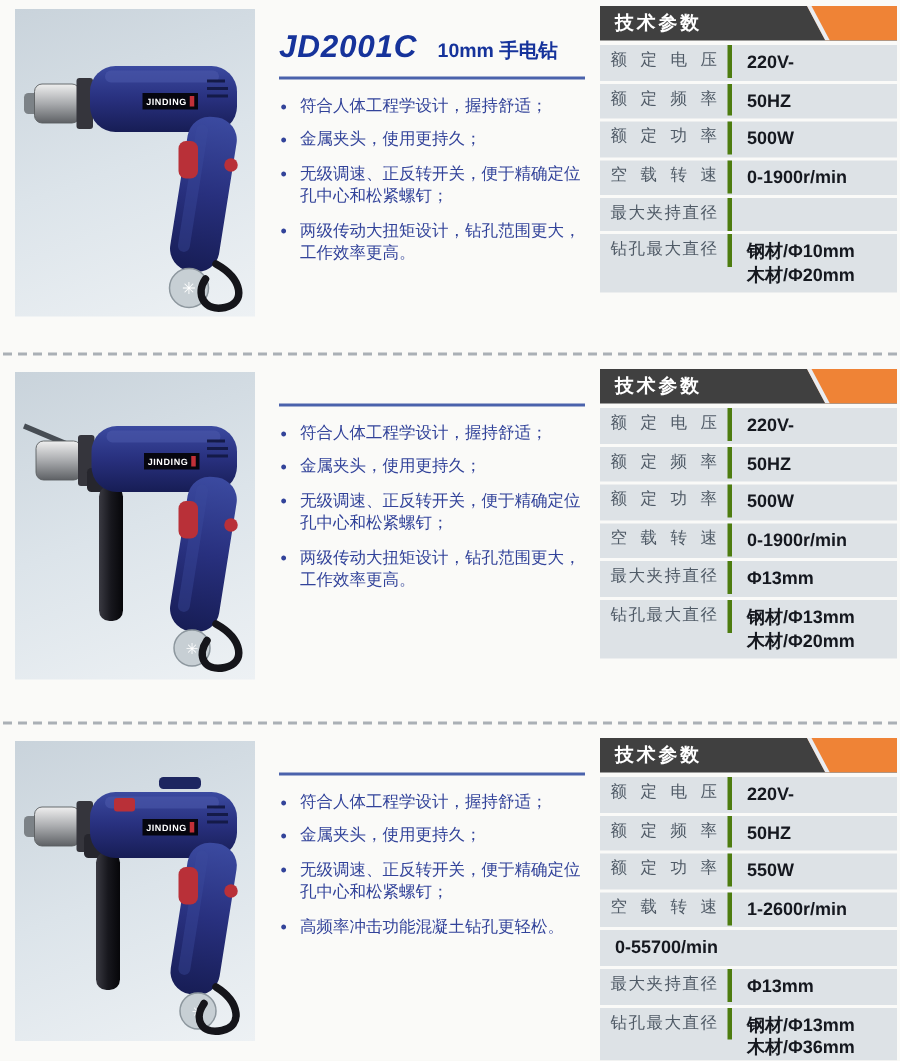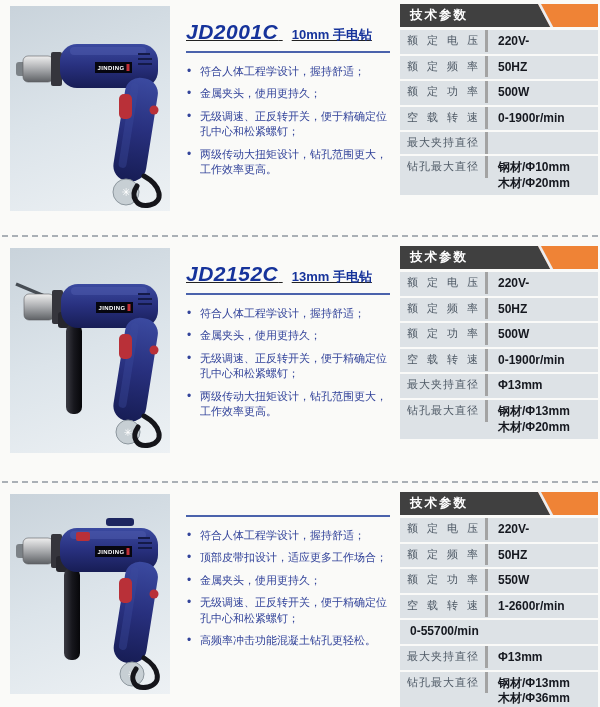--- a/index.html
+++ b/index.html
@@ -22,21 +22,21 @@
   .photo { width:172px; flex:0 0 172px; padding:6px 0 0 10px; }
   .photo-bg {
     width:160px; height:205px;
     background:linear-gradient(160deg,#c9d3db 0%, #dce4ea 50%, #edf1f4 100%);
     display:flex; align-items:center; justify-content:center;
   }
   .product.s3 .photo-bg { height:200px; }
 
   
   .info { flex:1 1 auto; padding:20px 10px 0 14px; min-width:0; }
-  .title-row { white-space:nowrap;text-decoration:underline; }
+  .title-row { white-space:nowrap; }
   .model {
     font-size:21px; font-weight:800; font-style:italic;
     color:#16339b; letter-spacing:.5px;
   }
   .subtitle { font-size:13px; font-weight:bold; color:#16339b; margin-left:9px; }
   .rule { border-bottom:2px solid #4a62ac; margin:7px 0 11px 0; }
   .features { list-style:none; }
   .features li {
     position:relative; padding-left:14px; margin-bottom:7px;
     font-size:11px; line-height:1.4; color:#32439a;
@@ -59,21 +59,21 @@
   .orange-accent {
     position:absolute; top:0; right:-14px; width:74px; height:100%;
     background:#ef8336; transform:skewX(28deg); transform-origin:0 0;
     border-left:3px solid #e9edf2; z-index:1;
   }
   .spec-row { display:flex; margin-bottom:2px; background:#dde2e6; align-items:flex-start; }
   .spec-label {
     width:88px; flex:0 0 88px; padding:4px 7px 4px 7px;
     font-size:11px; color:#4f5a66; line-height:1.25;
     text-align:justify; text-align-last:justify;
-    border-right:3px solid #a3a3a3;
+    border-right:3px solid #4d7c0f;
   }
   .spec-value {
     flex:1 1 auto; padding:4px 2px 4px 10px;
     font-weight:bold; font-size:12px; color:#15181f;
     line-height:1.3; white-space:pre-line;
   }
 
   
   .drill { display:block; }
 </style>
@@ -212,24 +212,20 @@
           </g>
           <rect x="109" y="86" width="13" height="25" rx="5" fill="#b93038"></rect>
           <circle cx="144" cy="102" r="4.5" fill="#b93038"></circle>
           <circle cx="118" cy="184" r="12" fill="#c7cfd4" stroke="#8d979e" stroke-width="1"></circle>
           <text x="118" y="188" text-anchor="middle" font-size="10" fill="#ffffff">✳</text>
           <path d="M134,168 C152,178 154,194 140,197 C126,200 121,189 128,179" stroke="#15151a" stroke-width="5" fill="none" stroke-linecap="round"></path>
         </svg>
       </div>
     </div>
     <div class="info">
-      <div class="title-row">
-        <span class="model">JD2152C</span>
-        <span class="subtitle">13mm 手电钻</span>
-      </div>
       <div class="rule"></div>
       <ul class="features">
         <li>符合人体工程学设计，握持舒适；</li>
         <li>金属夹头，使用更持久；</li>
         <li>无级调速、正反转开关，便于精确定位孔中心和松紧螺钉；</li>
         <li>两级传动大扭矩设计，钻孔范围更大，工作效率更高。</li>
       </ul>
     </div>
     <aside class="specs">
       <div class="specs-header">
@@ -313,21 +309,20 @@
           <circle cx="122" cy="180" r="12" fill="#c7cfd4" stroke="#8d979e" stroke-width="1"></circle>
           <text x="122" y="184" text-anchor="middle" font-size="10" fill="#ffffff">✳</text>
           <path d="M134,164 C150,174 152,190 138,193 C124,196 119,185 126,175" stroke="#15151a" stroke-width="5" fill="none" stroke-linecap="round"></path>
         </svg>
       </div>
     </div>
     <div class="info">
       <div class="rule"></div>
       <ul class="features">
         <li>符合人体工程学设计，握持舒适；</li>
-        <li>顶部皮带扣设计，适应更多工作场合；</li>
         <li>金属夹头，使用更持久；</li>
         <li>无级调速、正反转开关，便于精确定位孔中心和松紧螺钉；</li>
         <li>高频率冲击功能混凝土钻孔更轻松。</li>
       </ul>
     </div>
     <aside class="specs">
       <div class="specs-header">
         <span class="sh-title">技术参数</span>
         <i class="orange-accent"></i>
       </div>

